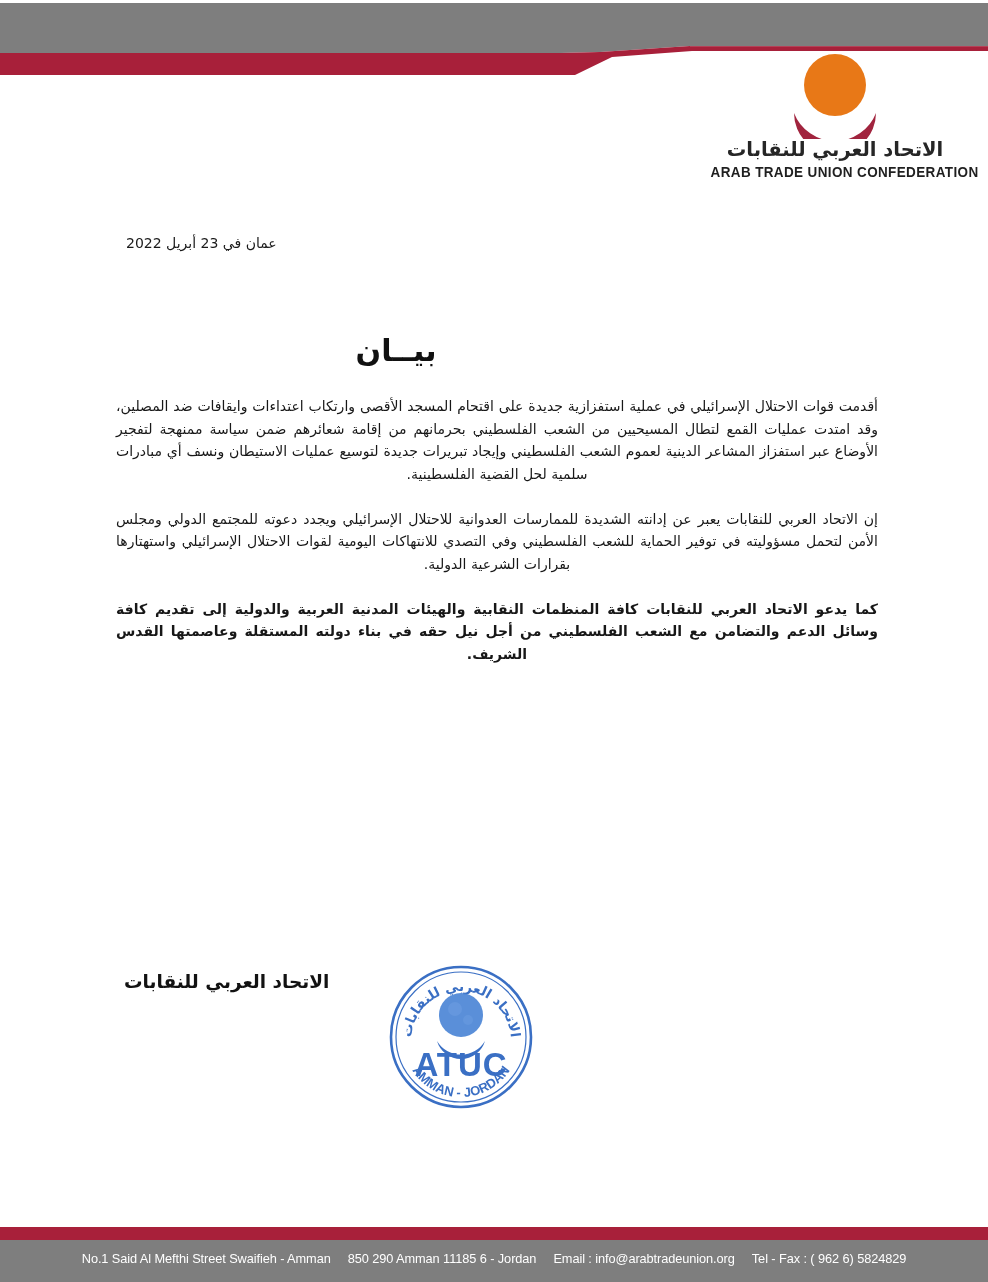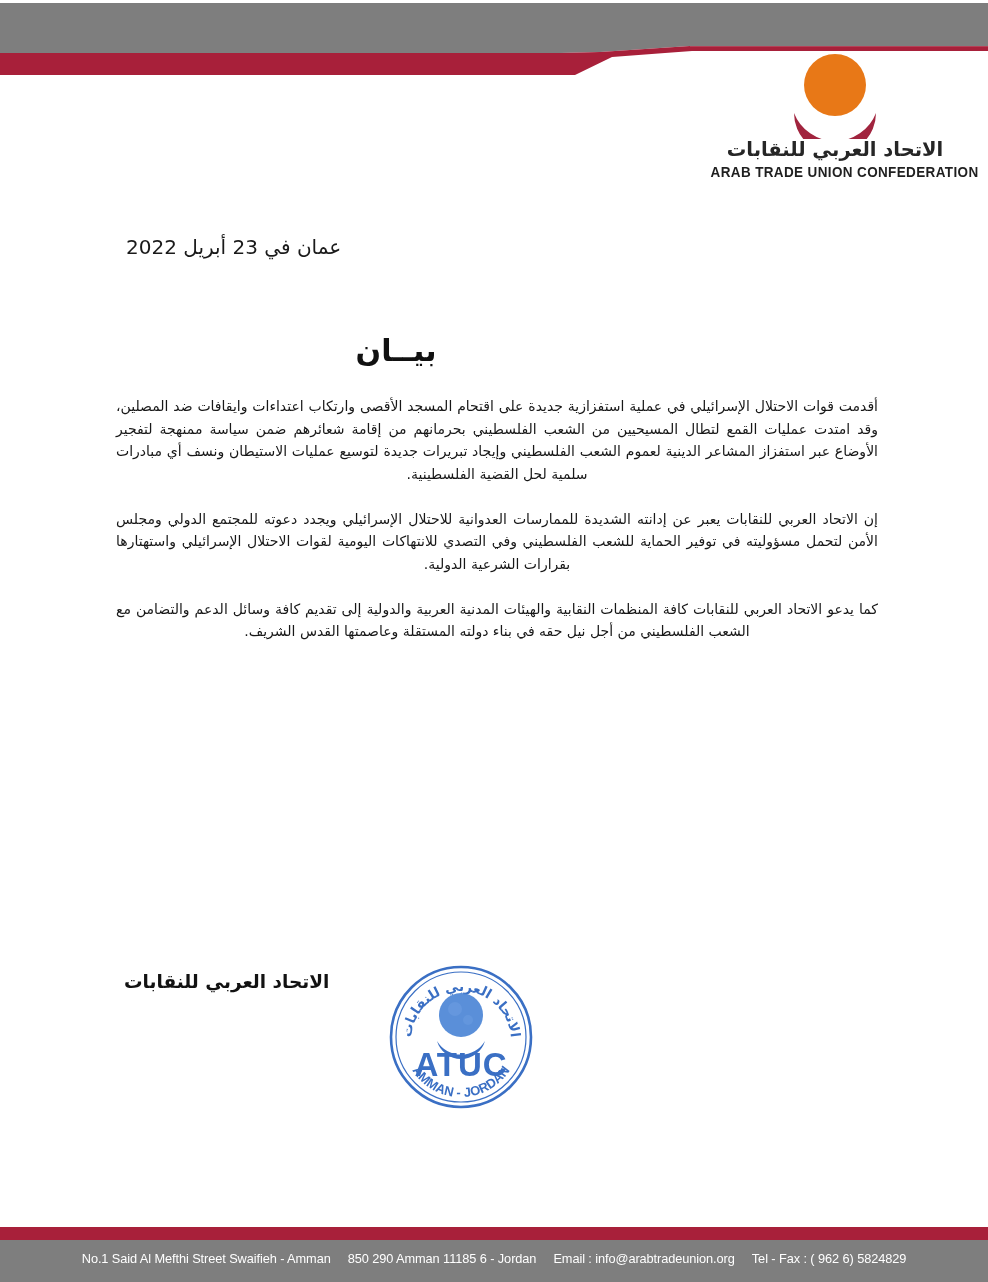--- a/index.html
+++ b/index.html
@@ -68,21 +68,21 @@
     white-space: nowrap;
     transform: scaleX(0.95);
   }
 
   
   .date-line {
     position: absolute;
     top: 232px;
     left: 126px;
     font-family: "DejaVu Sans", sans-serif;
-    font-size: 20px;
+    font-size: 14px;
     color: #1a1a1a;
     direction: rtl;
     white-space: nowrap;
   }
 
   
   .doc-title {
     position: absolute;
     top: 330px;
     left: 0;
@@ -108,21 +108,21 @@
   }
   .para {
     font-family: "DejaVu Sans", sans-serif;
     font-size: 14px;
     line-height: 1.62;
     color: #171717;
     margin: 0 0 22px 0;
     text-align: justify;
     text-justify: inter-word;
   }
-  .para:last-child { margin-bottom: 0; }
+  .para:last-child { margin-bottom: 0; font-weight: bold; }
 
   
   .signature {
     position: absolute;
     top: 968px;
     left: 124px;
     font-family: "DejaVu Sans", sans-serif;
     font-size: 18.5px;
     font-weight: bold;
     color: #121212;

